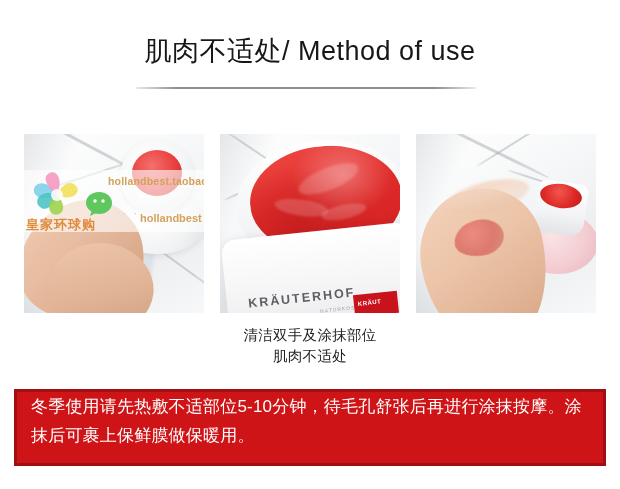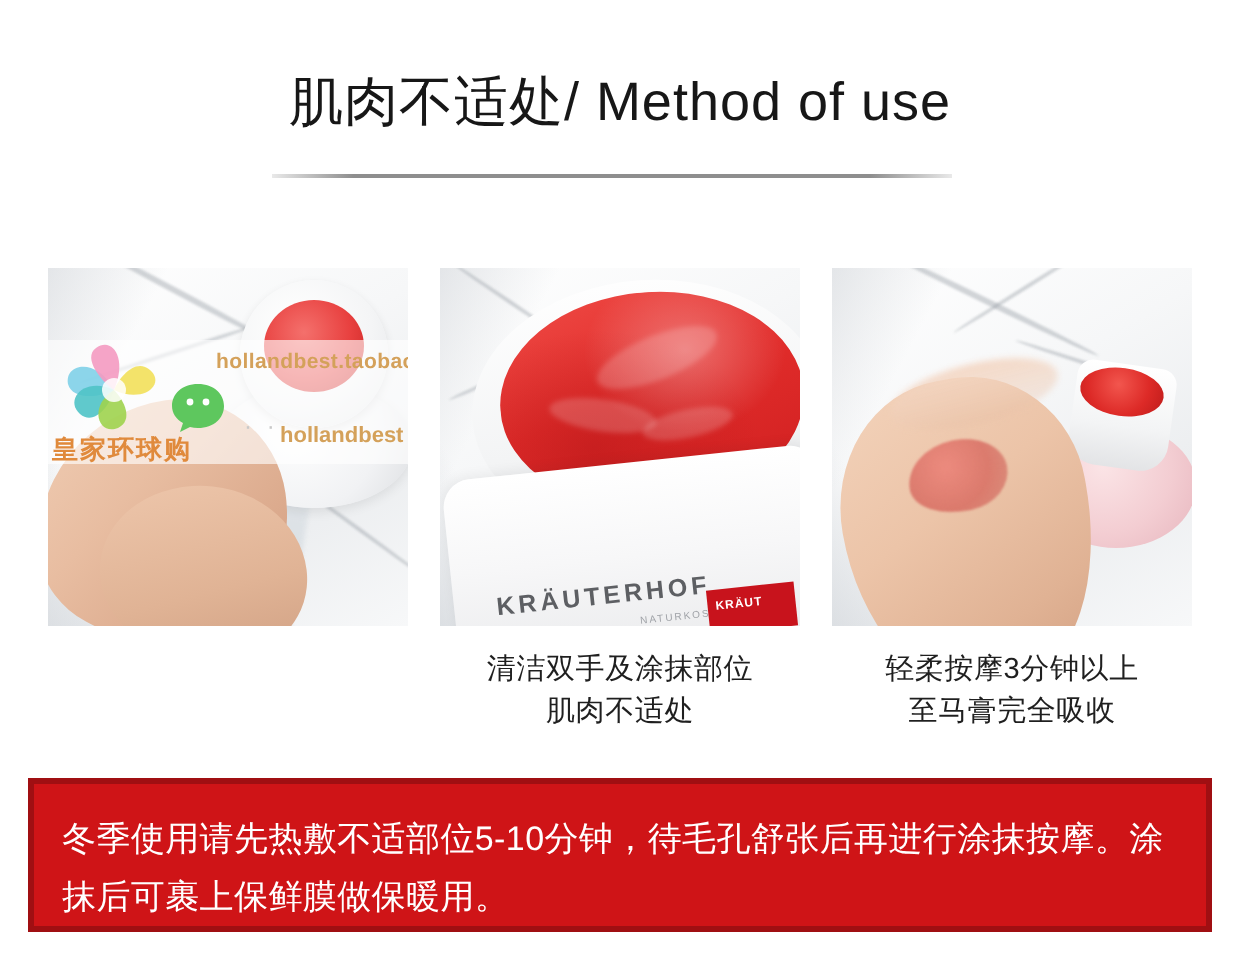--- a/index.html
+++ b/index.html
@@ -317,21 +317,21 @@
   .banner {
     position: absolute;
     left: 14px;
     top: 389px;
     width: 592px;
     height: 77px;
     box-sizing: border-box;
     background: #cf1417;
     border: 3px solid #a00f12;
     display: flex;
-    align-items: flex-end;
+    align-items: flex-start;
   }
   .banner-text {
     padding: 0 14px;
     color: #ffffff;
     font-size: 17px;
     line-height: 29px;
     letter-spacing: 0.2px;
     font-weight: 400;
   }
 </style>
@@ -415,22 +415,18 @@
       <div class="vein" style="left:10px;top:14px;width:130px;height:3px;transform:rotate(26deg);"></div>
       <div class="vein" style="left:54px;top:8px;width:88px;height:2px;transform:rotate(-32deg);"></div>
       <div class="vein" style="left:90px;top:46px;width:70px;height:2px;transform:rotate(18deg);"></div>
       <div class="p3-saucer"></div>
       <div class="p3-cup"></div>
       <div class="p3-cup-gel"></div>
       <div class="p3-hand"></div>
       <div class="p3-knuckles"></div>
       <div class="p3-smear"></div>
     </div>
-    <div class="caption">
-      <div>轻柔按摩3分钟以上</div>
-      <div>至马膏完全吸收</div>
-    </div>
   </div>
 </div>
 
 <div class="banner">
   <div class="banner-text">冬季使用请先热敷不适部位5-10分钟，待毛孔舒张后再进行涂抹按摩。涂抹后可裹上保鲜膜做保暖用。</div>
 </div>
 
 </body></html>

